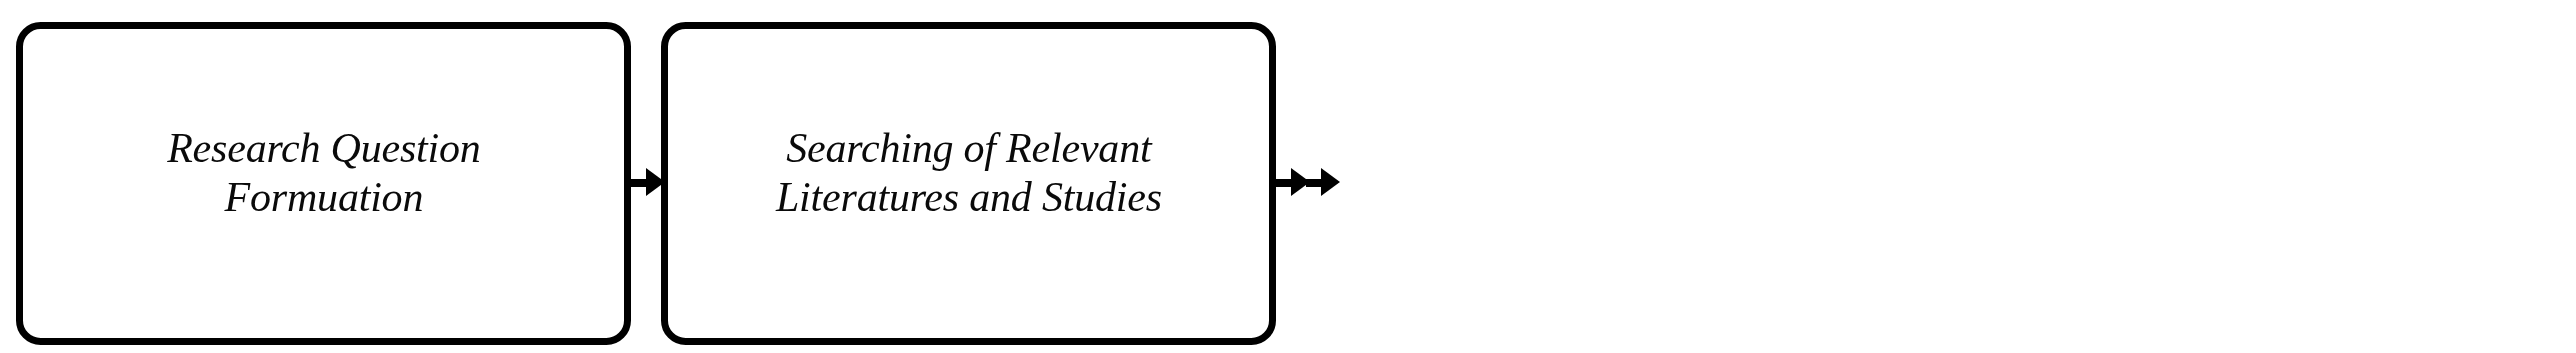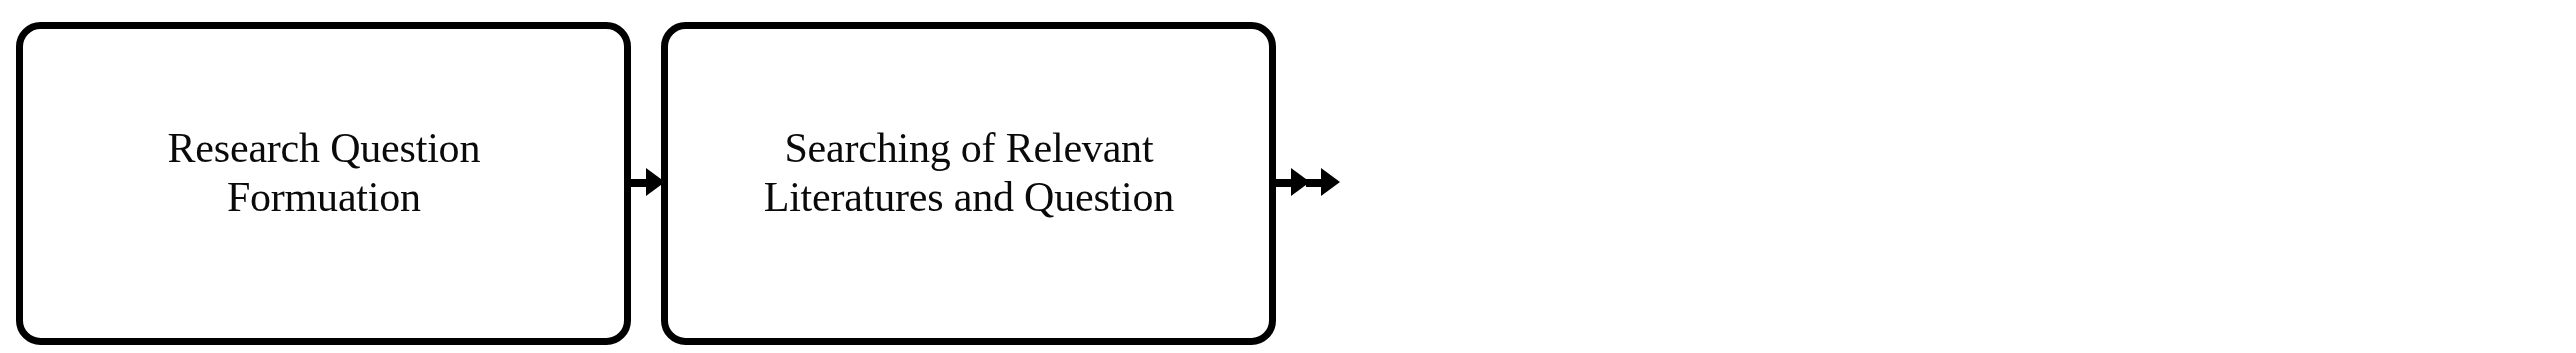--- a/index.html
+++ b/index.html
@@ -6,20 +6,21 @@
     margin: 0;
     padding: 0;
     background: #ffffff;
   }
   #canvas {
     position: relative;
     width: 2576px;
     height: 353px;
     background: #ffffff;
     overflow: hidden;
+    font-style: italic;
   }
   .flow-row {
     position: absolute;
     left: 0;
     top: 0;
     width: 2576px;
     height: 353px;
     display: flex;
     flex-direction: row;
     align-items: center;
@@ -93,21 +94,21 @@
 Formuation</div>
     </div>
 
     <div class="connector">
       <div class="arrow-shaft"></div>
       <div class="arrow-head"></div>
     </div>
 
     <div class="step-box">
       <div class="step-label">Searching of Relevant
-Literatures and Question</div>
+Literatures and Studies</div>
     </div>
 
     <div class="connector">
       <div class="arrow-shaft"></div>
       <div class="arrow-head"></div>
     </div>
 
 
     <div class="connector">
       <div class="arrow-shaft"></div>

